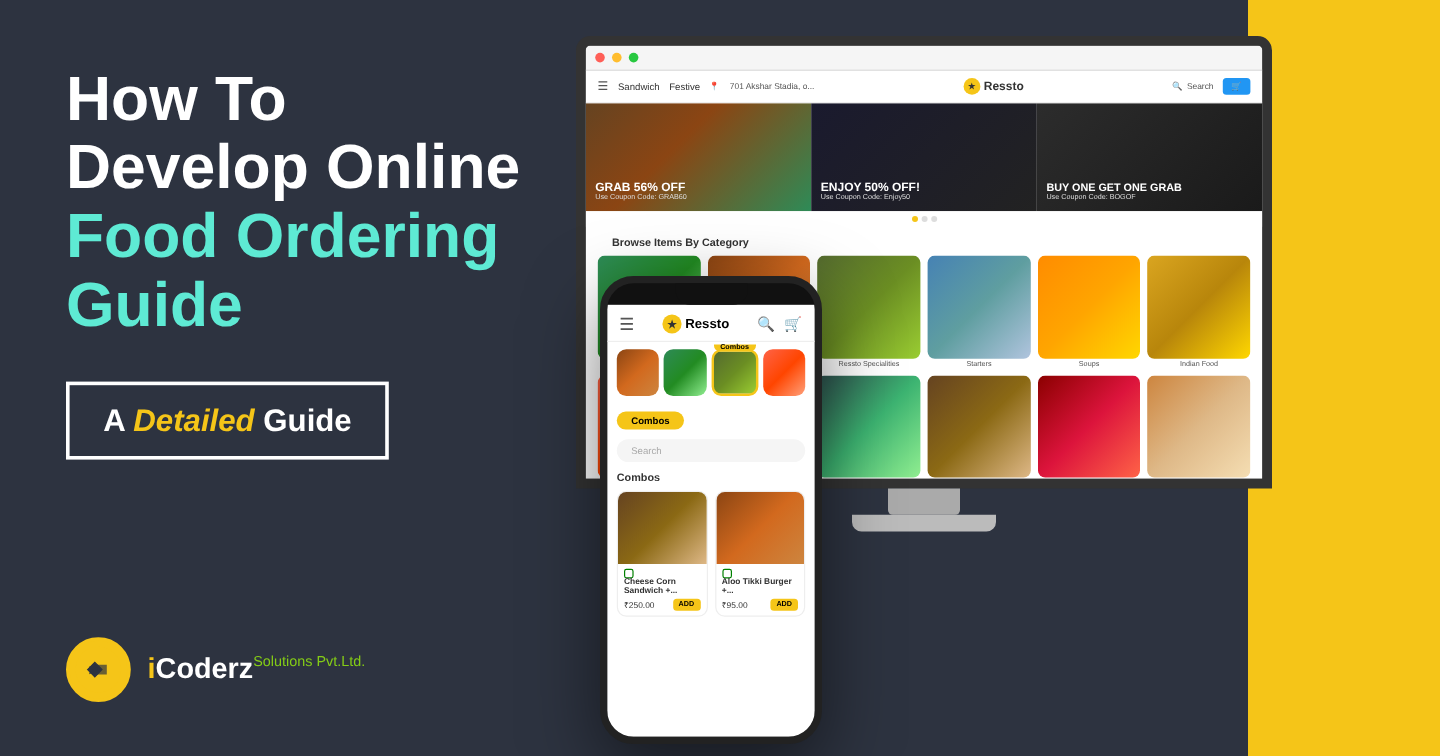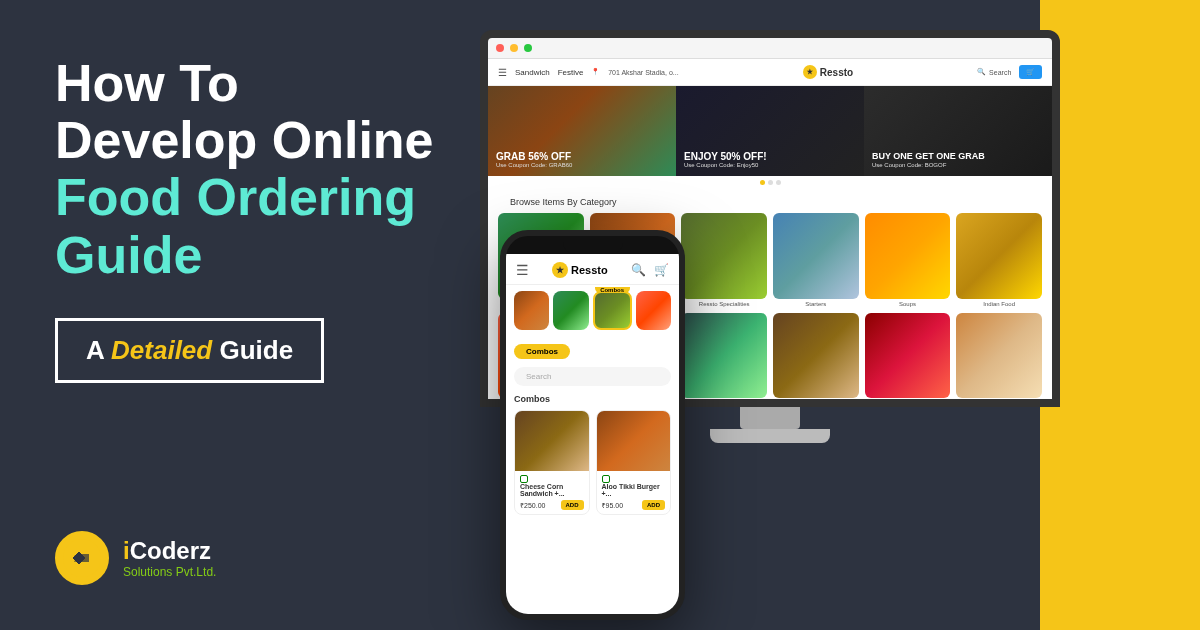--- a/index.html
+++ b/index.html
@@ -89,21 +89,21 @@
       color: #2d3340;
       border: 3px solid #f5c518;
       overflow: hidden;
     }
     .brand-logo svg {
       width: 38px;
       height: 38px;
     }
     .brand-name {
       display: flex;
-      flex-direction: column;
+      flex-direction: row;
     }
     .brand-name .name {
       font-size: 24px;
       font-weight: 900;
       color: #ffffff;
     }
     .brand-name .name .i-prefix {
       color: #f5c518;
     }
     .brand-name .tagline {
@@ -272,21 +272,21 @@
       background: #ddd;
     }
     .dot.active { background: #f5c518; }
 
     
     .site-categories {
       padding: 8px 10px;
     }
     .section-title {
       font-size: 9px;
-      font-weight: 400;
+      font-weight: 700;
       color: #333;
       margin-bottom: 6px;
       padding-left: 12px;
     }
     .category-grid {
       display: flex;
       gap: 6px;
       overflow: hidden;
     }
     .category-item {

